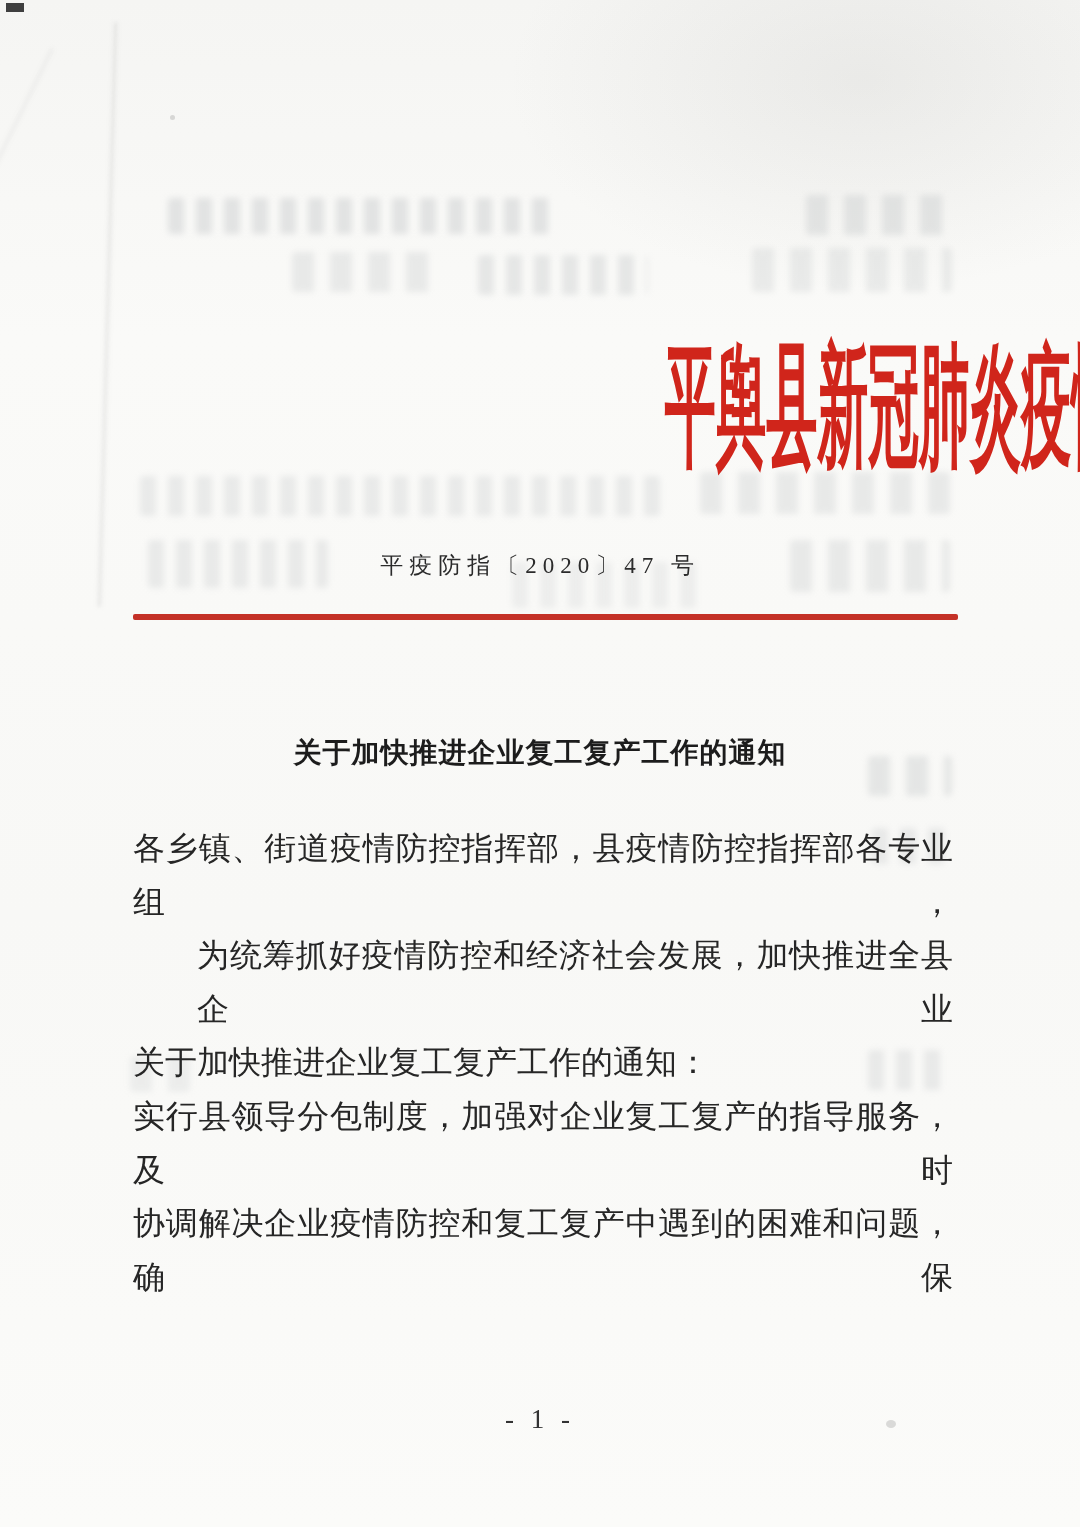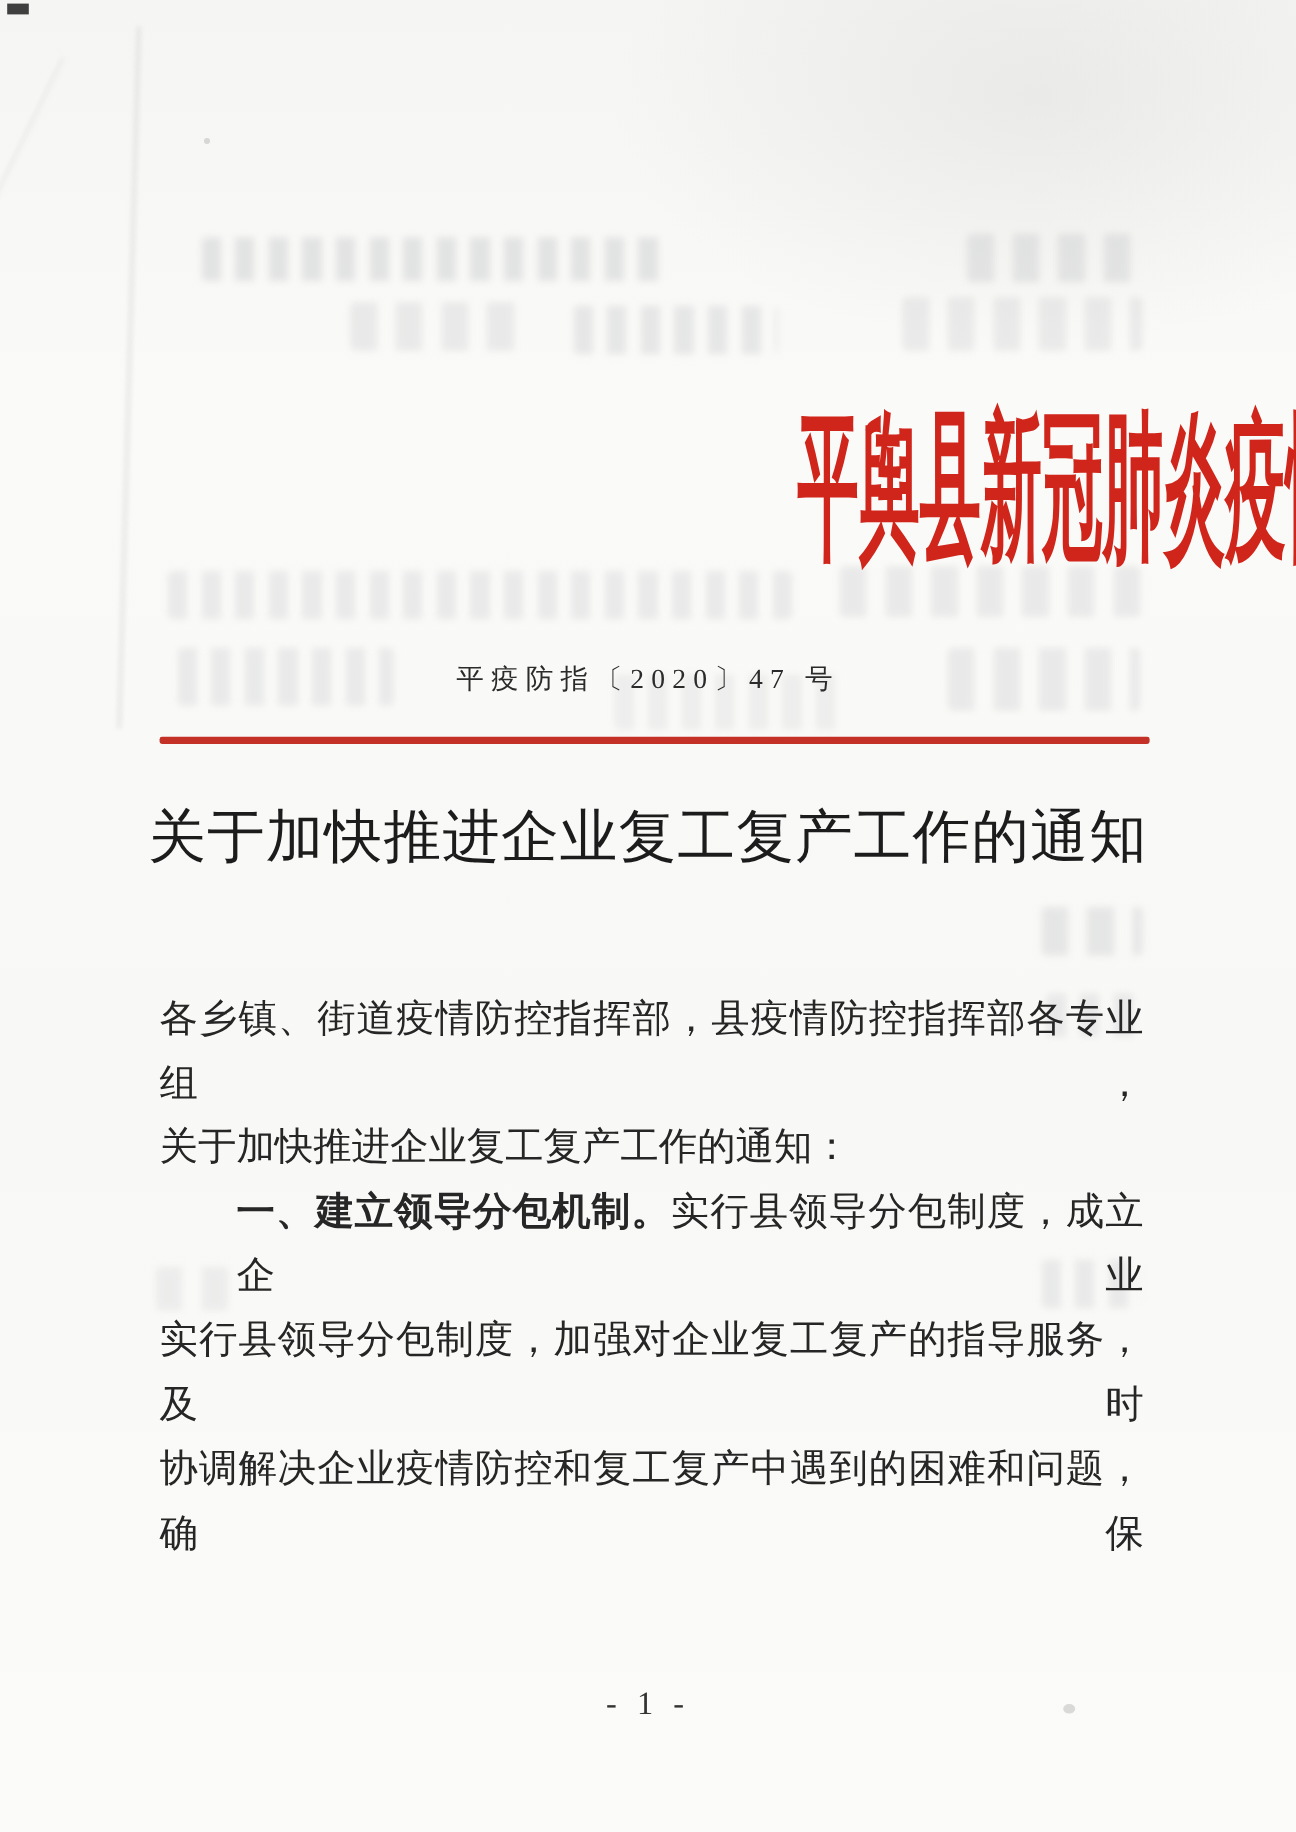--- a/index.html
+++ b/index.html
@@ -63,23 +63,23 @@
     font-size: 23px; letter-spacing: 6px; color: #2b2b2b;
   }
 
   .red-divider {
     position: absolute; top: 614px; left: 133px; width: 825px; height: 6px;
     background: var(--divider-red, #c43127);
     border-radius: 2px;
   }
 
   .doc-title {
-    position: absolute; top: 665px; left: 0; width: 100%;
+    position: absolute; top: 734px; left: 0; width: 100%;
     text-align: center;
-    font-size: 48px; font-weight: 400; color: #1c1c1c;
+    font-size: 28px; font-weight: 700; color: #1c1c1c;
     letter-spacing: 1px;
   }
 
   
   .body-block {
     position: absolute; top: 822px; left: 133px; width: 820px;
     font-size: 32px; line-height: 53.6px;
     color: var(--body-ink, #262626);
   }
   .body-line { white-space: nowrap; }
@@ -129,22 +129,22 @@
   </div>
 
   <div class="doc-number">平疫防指〔2020〕47 号</div>
 
   <div class="red-divider"></div>
 
   <div class="doc-title">关于加快推进企业复工复产工作的通知</div>
 
   <div class="body-block">
     <div class="body-line fill"><b></b><span>各乡镇、街道疫情防控指挥部，县疫情防控指挥部各专业组，</span></div>
+    <div class="body-line fill indent"><b></b><span>为统筹抓好疫情防控和经济社会发展，加快推进全县企业</span></div>
     <div class="body-line"><b></b><span>关于加快推进企业复工复产工作的通知：</span></div>
-    <div class="body-line fill indent"><b>一、建立领导分包机制。</b><span>实行县领导分包制度，成立企业</span></div>
     <div class="body-line fill"><b></b><span>实行县领导分包制度，加强对企业复工复产的指导服务，及时</span></div>
     <div class="body-line fill"><b></b><span>协调解决企业疫情防控和复工复产中遇到的困难和问题，确保</span></div>
 
   </div>
 
   <div class="page-number">- 1 -</div>
 
 </div>
 
 </body></html>

